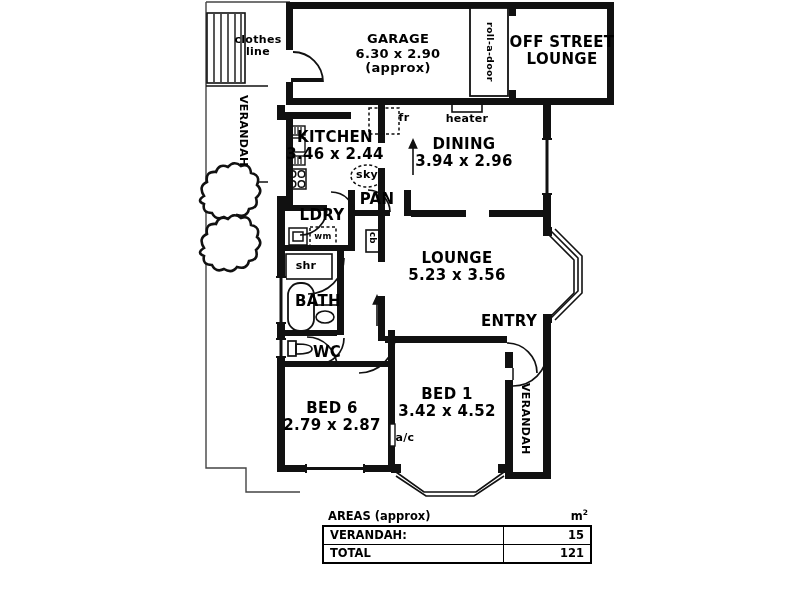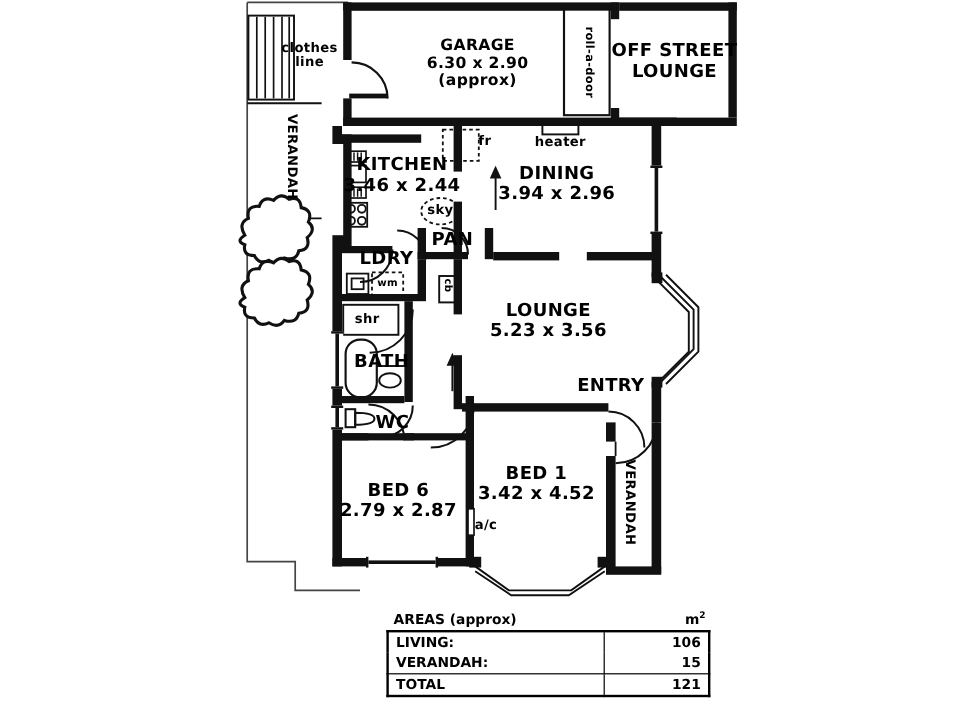--- a/index.html
+++ b/index.html
@@ -390,24 +390,20 @@
   <div class="lbl sm ctr" style="left:405px;top:432px;">a/c</div>
 
   <div id="areas">
     <div class="hdr">
       <span>AREAS (approx)</span>
       <span class="sup">m<sup>2</sup></span>
     </div>
     <table>
       <tbody>
         <tr>
-          <td class="nob">LIVING:</td>
-          <td class="val nob">106</td>
-        </tr>
-        <tr>
           <td class="not">VERANDAH:</td>
           <td class="val not">15</td>
         </tr>
         <tr>
           <td>TOTAL</td>
           <td class="val">121</td>
         </tr>
       </tbody>
     </table>
   </div>

